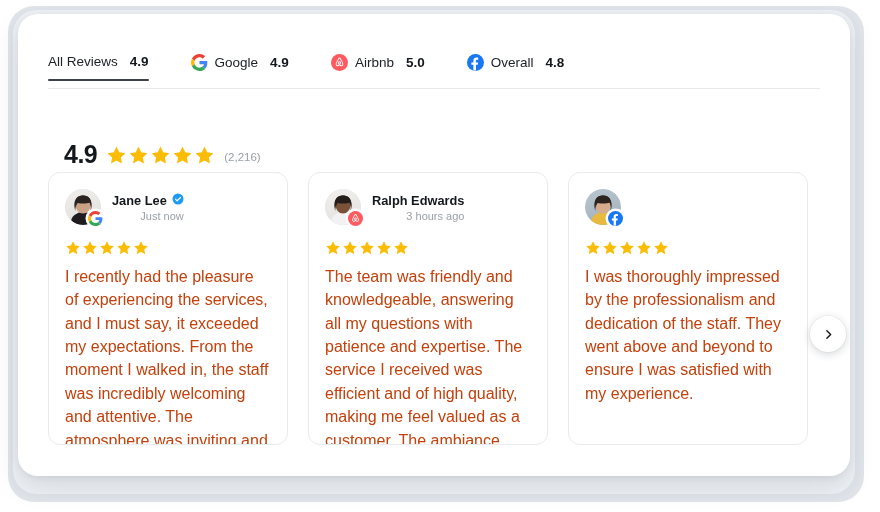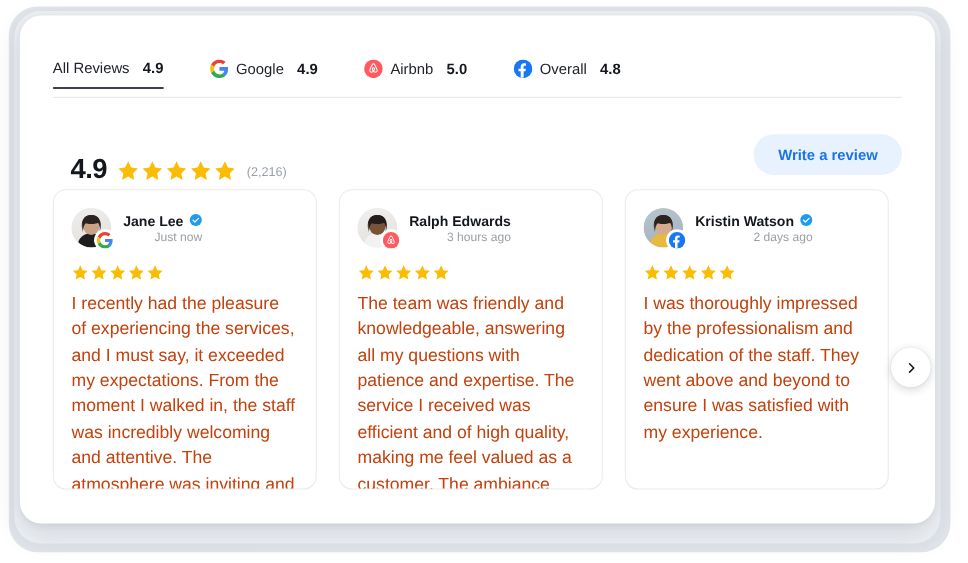--- a/index.html
+++ b/index.html
@@ -85,21 +85,21 @@
   .avatar{
     width:36px;height:36px;border-radius:50%;overflow:hidden;
     background:#e9ecef;position:relative;
   }
   .av-badge{
     position:absolute;right:-3px;bottom:-2px;width:17px;height:17px;border-radius:50%;
     background:#fff;display:flex;align-items:center;justify-content:center;
     box-shadow:0 0 0 1.5px #fff;
   }
   .nm-wrap{display:flex;flex-direction:column;gap:2px;min-width:0;}
-  .nm{display:flex;align-items:center;gap:5px;font-size:12.8px;font-weight:700;color:#14181d;}
+  .nm{display:flex;gap:5px;font-size:12.8px;font-weight:700;color:#14181d;}
   .verified{width:12px;height:12px;flex:0 0 auto;}
   .tstamp{font-size:11px;color:#9aa0a6;text-align:right;}
   .cstars{display:flex;gap:1px;margin:15px 0 9px 0;}
   .ctext{font-size:16px;line-height:1.46;color:#c2410c;margin:0;}
   .readmore{
     display:inline-block;margin-top:4px;font-size:12.4px;color:#4285f4;
     cursor:pointer;text-decoration:none;
   }
 
   .next-btn{
@@ -168,21 +168,20 @@
           <svg width="21" height="21" viewBox="0 0 24 24">
     <path fill="#FBBC04" d="M12 1.8l3.1 6.6 7 .9-5.1 4.9 1.3 7-6.3-3.5-6.3 3.5 1.3-7L1.9 9.3l7-.9z"></path>
           </svg>
           <svg width="21" height="21" viewBox="0 0 24 24">
     <path fill="#FBBC04" d="M12 1.8l3.1 6.6 7 .9-5.1 4.9 1.3 7-6.3-3.5-6.3 3.5 1.3-7L1.9 9.3l7-.9z"></path>
           </svg>
         </span>
       <span class="ov-count">(2,216)</span>
     </div>
 
-    <button class="write-btn">Write a review</button>
 
     <div class="cards" id="cards">
         <div class="card"><div class="chead">
        <div class="av-wrap">
          <div class="avatar"><svg viewBox="0 0 36 36" width="36" height="36">
     <defs>
                     <clipPath id="cp0">
                       <circle cx="18" cy="18" r="18"></circle>
                     </clipPath>
                   </defs>
@@ -310,30 +309,20 @@
       <path d="M10.4 13c-.6 5.5.2 9 .2 9S9 18.6 9.4 14.4C9.8 10 12.6 6.4 18 6.4c5.4 0 8.2 3.6 8.6 8 .4 4.2-1.2 7.6-1.2 7.6s.8-3.5.2-9c-1.8 1.2-5 1.6-7.6 1.6s-5.8-.4-7.6-1.6z" fill="#2d2420"></path>
     </g>
   </svg></div>
          <div class="av-badge">
                 <svg class="ic" style="width:15px;height:15px" viewBox="0 0 32 32">
       <circle cx="16" cy="16" r="16" fill="#1877F2"></circle>
       <path fill="#fff" d="M20.2 20.4l.7-4.4h-4.2v-2.9c0-1.2.6-2.4 2.5-2.4h1.9V6.9s-1.7-.3-3.4-.3c-3.5 0-5.7 2.1-5.7 5.9V16H8.2v4.4H12V31a15 15 0 005 0V20.4h3.2z"></path>
     </svg>
               </div>
        </div>
-       <div class="nm-wrap">
-         <div class="nm">
-           <span>Kristin Watson</span>
-           <svg class="verified" viewBox="0 0 24 24">
-    <circle cx="12" cy="12" r="11" fill="#1d9bf0"></circle>
-    <path d="M7 12.3l3.3 3.3L17 9" stroke="#fff" stroke-width="2.4" fill="none" stroke-linecap="round" stroke-linejoin="round"></path>
-  </svg>
-         </div>
-         <div class="tstamp">2 days ago</div>
-       </div>
      </div>
      <div class="cstars">
             <svg width="16" height="16" viewBox="0 0 24 24">
     <path fill="#FBBC04" d="M12 1.8l3.1 6.6 7 .9-5.1 4.9 1.3 7-6.3-3.5-6.3 3.5 1.3-7L1.9 9.3l7-.9z"></path>
             </svg>
             <svg width="16" height="16" viewBox="0 0 24 24">
     <path fill="#FBBC04" d="M12 1.8l3.1 6.6 7 .9-5.1 4.9 1.3 7-6.3-3.5-6.3 3.5 1.3-7L1.9 9.3l7-.9z"></path>
             </svg>
             <svg width="16" height="16" viewBox="0 0 24 24">
     <path fill="#FBBC04" d="M12 1.8l3.1 6.6 7 .9-5.1 4.9 1.3 7-6.3-3.5-6.3 3.5 1.3-7L1.9 9.3l7-.9z"></path>

